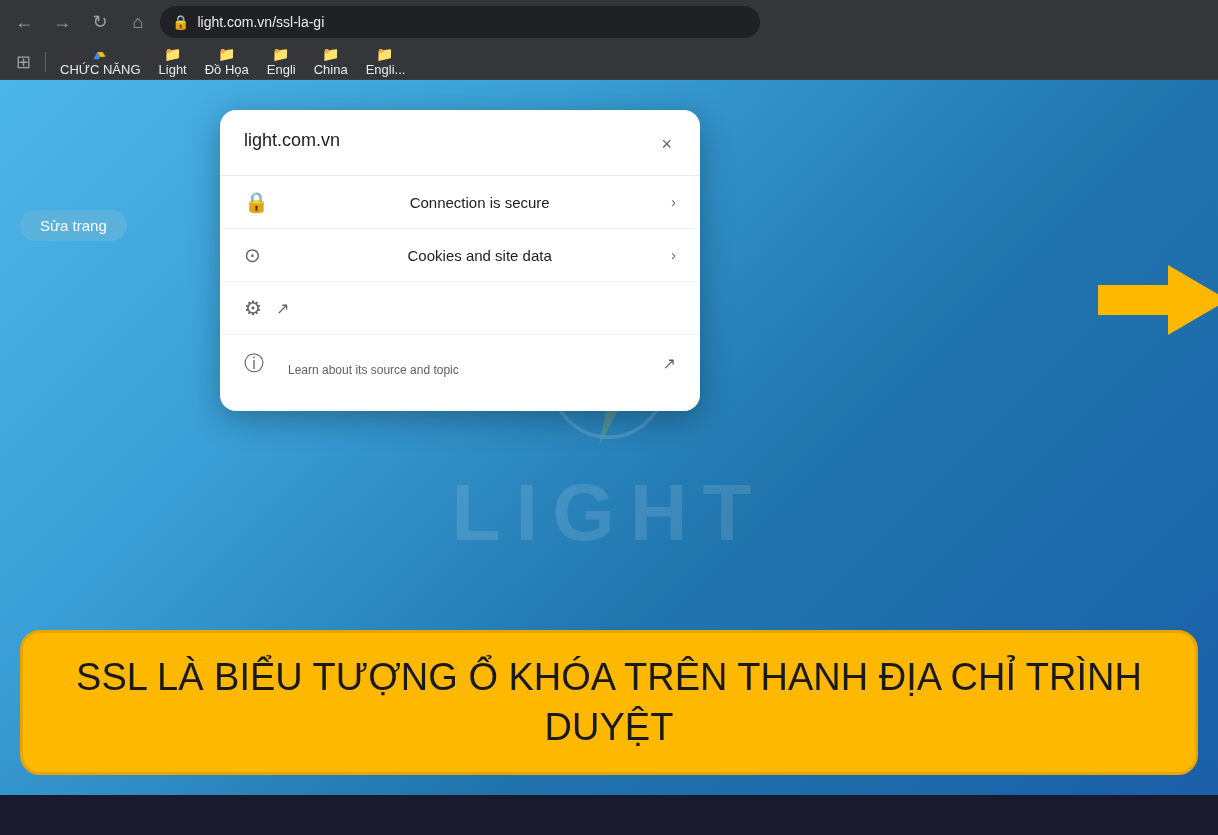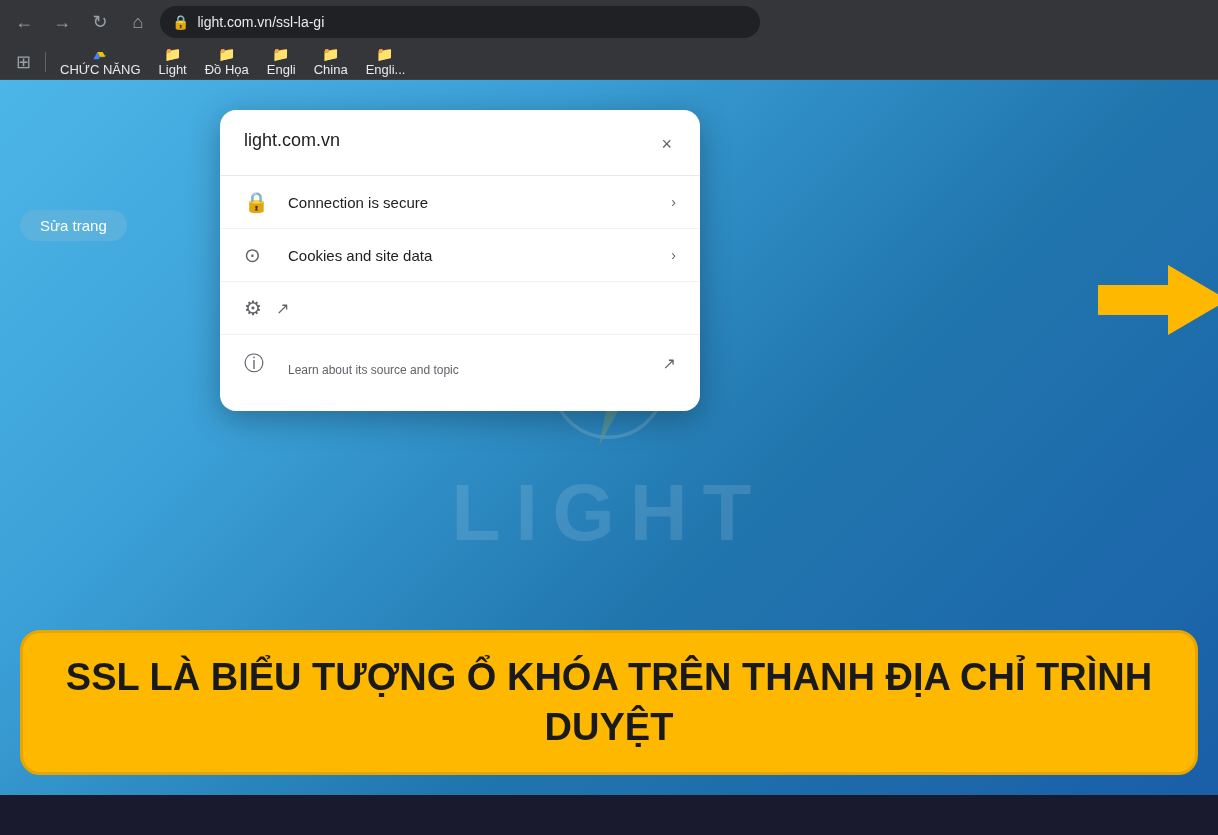--- a/index.html
+++ b/index.html
@@ -175,21 +175,21 @@
       right: 20px;
       background: #FFB800;
       border-radius: 20px;
       padding: 20px 30px;
       text-align: center;
       border: 3px solid #e6a500;
     }
 
     .bottom-banner-text {
       font-size: 38px;
-      font-weight: 700;
+      font-weight: 400;
       color: #1a1a1a;
       line-height: 1.3;
       font-family: Arial Black, 'Arial Bold', sans-serif;
       text-transform: uppercase;
     }
 
     
     .popup-panel {
       position: absolute;
       top: 30px;
@@ -245,20 +245,21 @@
 
     .popup-item-content {
       flex: 1;
       margin-left: 12px;
     }
 
     .popup-item-title {
       font-size: 15px;
       color: #202124;
       font-weight: 400;
+      text-align: center;
     }
 
     .popup-item-subtitle {
       font-size: 12px;
       color: #5f6368;
       margin-top: 14px;
     }
 
     .popup-item-arrow {
       color: #5f6368;

